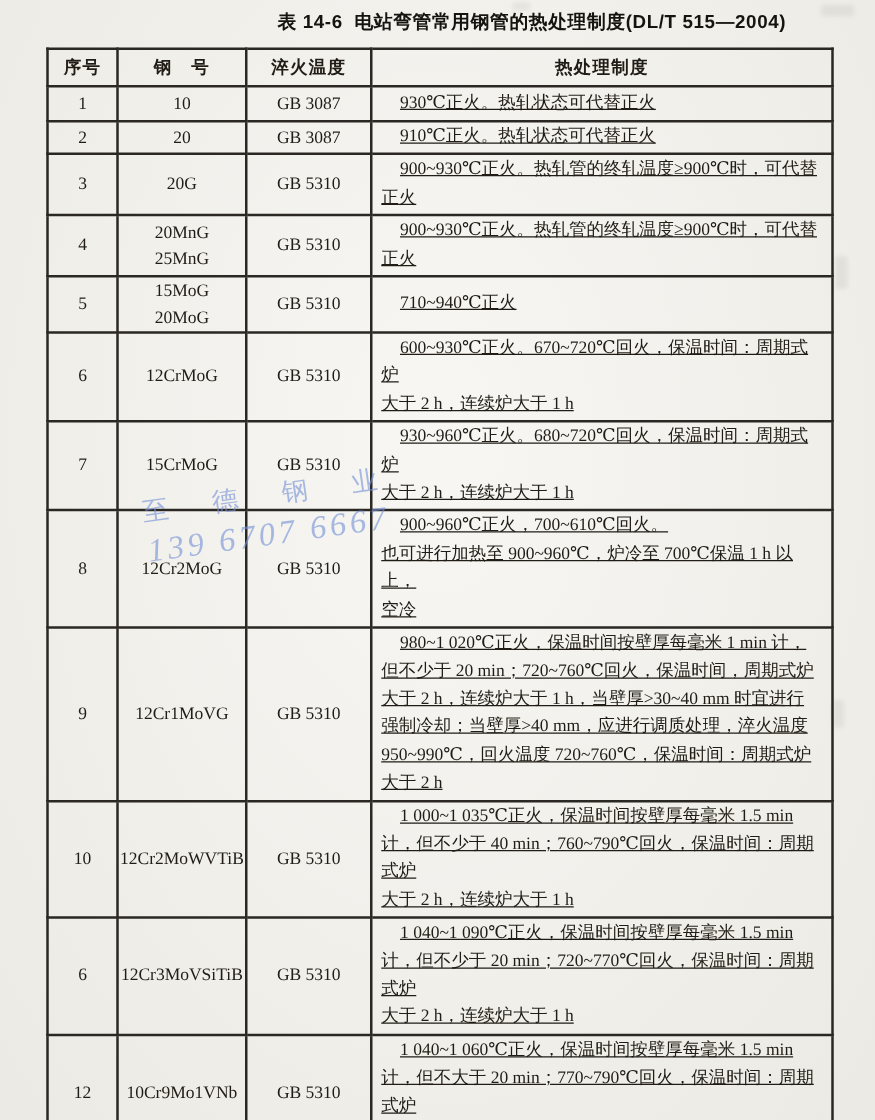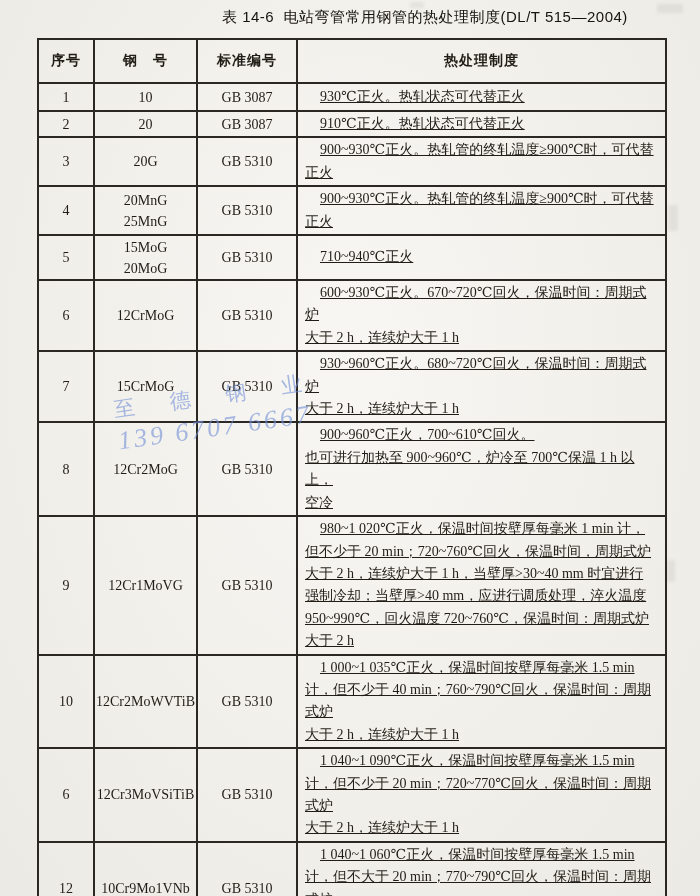--- a/index.html
+++ b/index.html
@@ -7,21 +7,21 @@
     width:700px;height:896px;position:relative;overflow:hidden;
     background:
       radial-gradient(ellipse at 50% 40%, rgba(255,255,255,0.35), rgba(0,0,0,0.03) 95%),
       #f4f2ec;
     font-family:"Liberation Serif","DejaVu Serif",serif;
     color:#211e19;
   }
   .caption{
     position:absolute;left:222px;top:8px;
     font-family:"Liberation Sans","DejaVu Sans",sans-serif;
-    font-weight:normal;font-size:15px;letter-spacing:0.5px;
+    font-weight:bold;font-size:15px;letter-spacing:0.5px;
     white-space:pre;color:#16140f;
   }
   table.doc{
     position:absolute;left:37px;top:38px;width:628px;
     border-collapse:collapse;table-layout:fixed;
     background:transparent;
   }
   table.doc td, table.doc th{
     border:2px solid #2b2722;
     font-size:14px;color:#211d16;
@@ -69,24 +69,24 @@
 <div class="caption">表 14-6  电站弯管常用钢管的热处理制度(DL/T 515—2004)</div>
 
 <table class="doc">
   <colgroup>
     <col style="width:56px">
     <col style="width:103px">
     <col style="width:100px">
     <col style="width:369px">
   </colgroup>
   <thead>
-    <tr style="height:44px">
+    <tr style="height:30px">
         <th class="hdr">序号</th>
         <th class="hdr">钢　号</th>
-        <th class="hdr">标准编号</th>
+        <th class="hdr">淬火温度</th>
         <th class="hdr">热处理制度</th>
       </tr>
   </thead>
   <tbody>
       <tr style="height: 28px;">
         <td class="c-num">1</td>
         <td class="c-steel">10</td>
         <td class="c-std">GB 3087</td>
         <td class="c-treat">930℃正火。热轧状态可代替正火</td>
       </tr>

